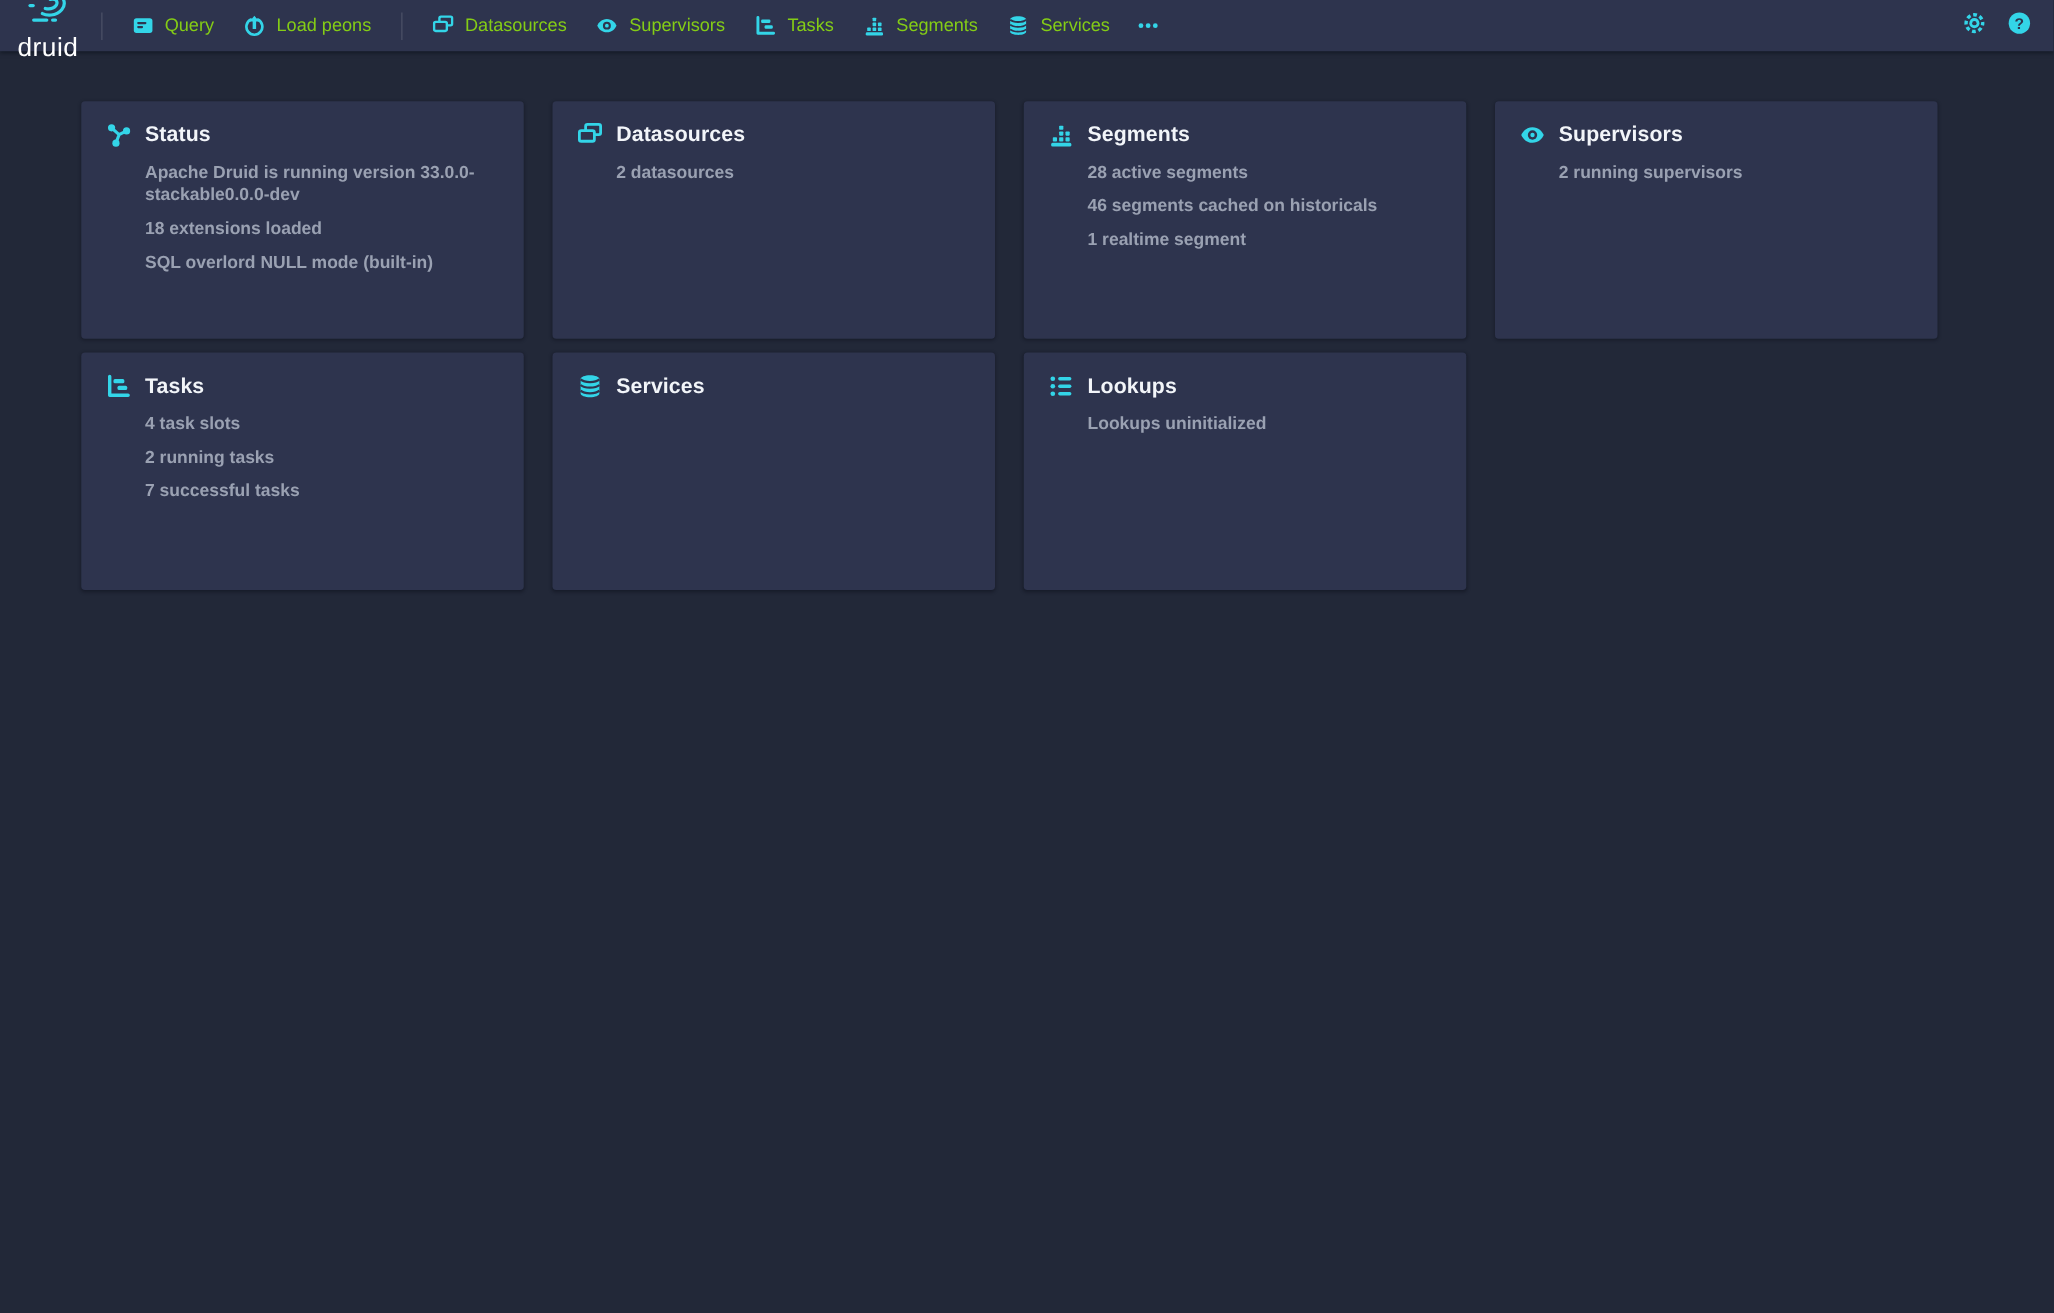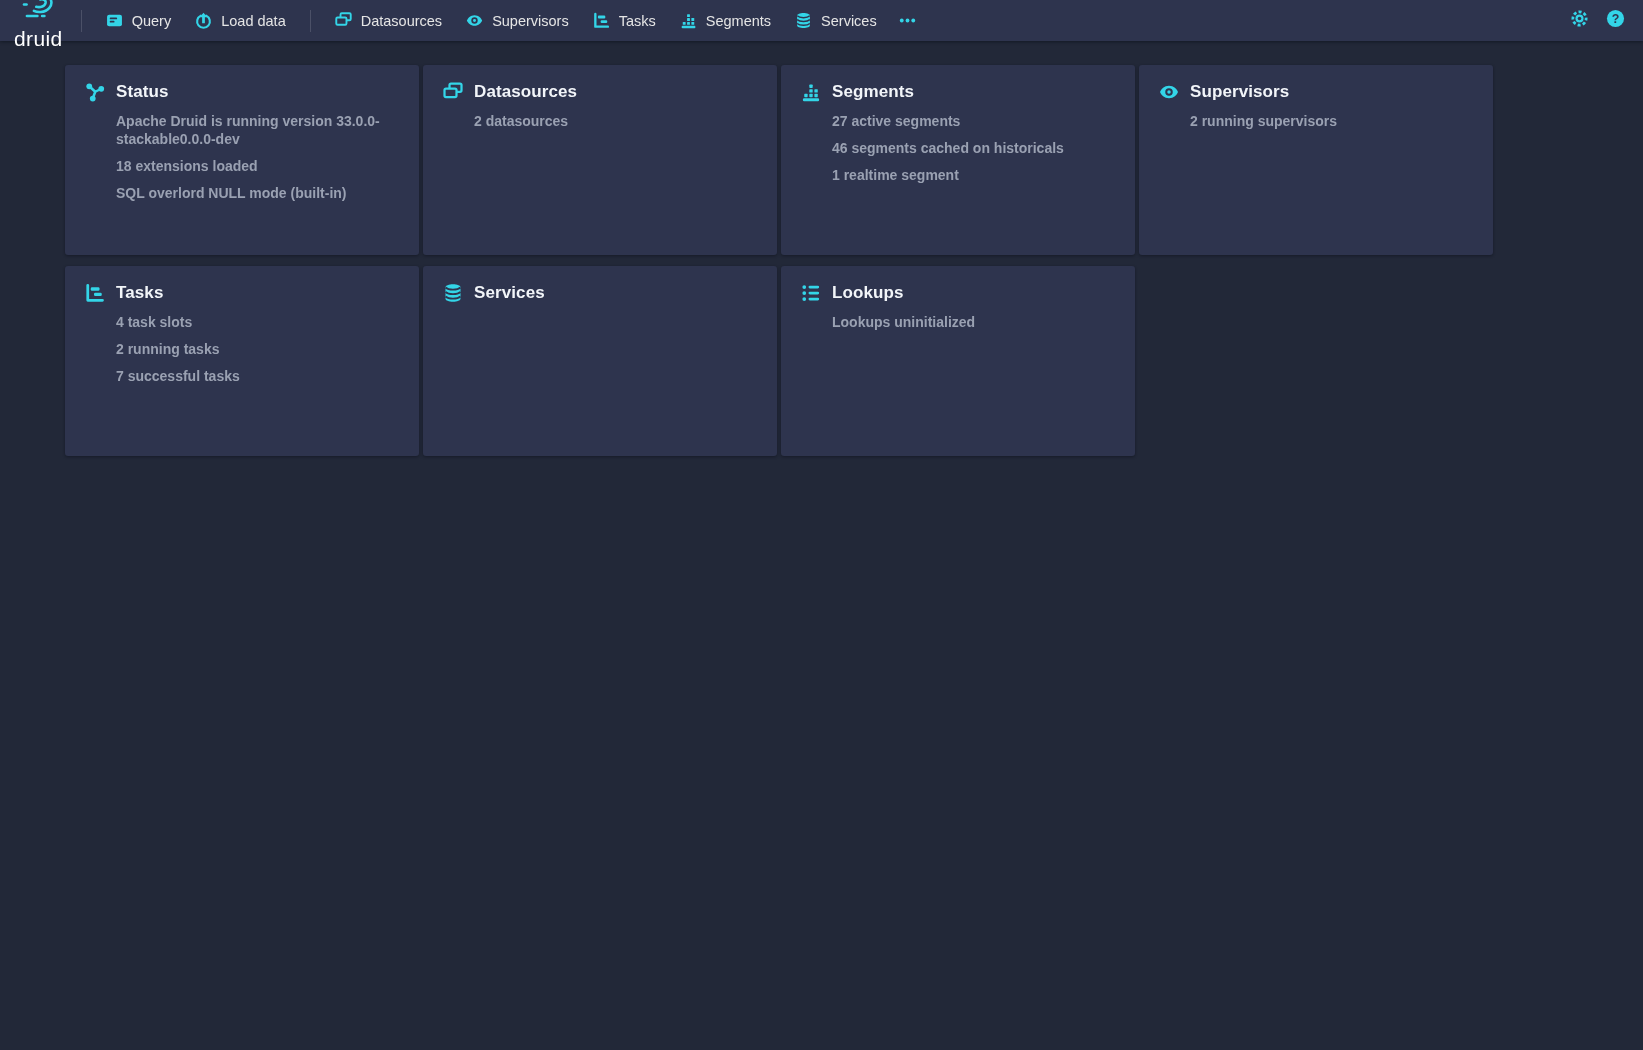--- a/index.html
+++ b/index.html
@@ -18,36 +18,36 @@
     padding: 0 12px 0 14px;
     box-shadow: 0 1px 3px rgba(8,12,22,.55);
     position: relative; z-index: 5;
   }
   .logo { display: flex; align-items: center; gap: 9px; cursor: pointer; padding-right: 6px; flex-direction: column; }
   .logo-text { color: #ffffff; font-size: 21px; letter-spacing: .4px; line-height: 1; padding-bottom: 2px; }
   .nav-divider { width: 1px; height: 22px; background: rgba(255,255,255,.14); margin: 0 12px; }
   .nav-item {
     display: flex; align-items: center; gap: 9px;
     height: 41px; padding: 0 12px;
-    color: #e5e5e5; font-size: 14.5px; text-decoration: none; cursor: pointer;
+    color: #84cc16; font-size: 14.5px; text-decoration: none; cursor: pointer;
   }
   .nav-item svg, .logo svg { display: block; }
   .nav-more { padding: 0 10px; }
   .nav-spacer { flex: 1; }
   .nav-icon-btn {
     width: 32px; height: 32px; display: flex; align-items: center; justify-content: center;
     cursor: pointer; border-radius: 3px; margin-left: 4px;
   }
 
   
   .home-grid {
-    padding: 24px 0 0 65px;
+    padding: 40px 0 0 65px;
     display: grid;
     grid-template-columns: repeat(4, 354px);
-    gap: 11px 4px;
+    gap: 11px 23px;
   }
   .card {
     background: #2e344e;
     border-radius: 3px;
     height: 190px;
     padding: 17px 16px 16px 20px;
     box-shadow: 0 1px 3px rgba(8,12,22,.45);
     cursor: pointer;
   }
   .card-head { display: flex; align-items: center; gap: 11px; margin-bottom: 11px; }
@@ -89,21 +89,21 @@
     <span>Query</span>
   </a>
 
   <a class="nav-item">
     <span>
       <svg width="17" height="17" viewBox="0 0 16 16">
         <path d="M10.53 3.4 A 6 6 0 1 1 5.46 3.4" fill="none" stroke="#33d5e8" stroke-width="2" stroke-linecap="round"></path>
         <path d="M8 0.6 L11.6 4.9 H9.3 V10.6 H6.7 V4.9 H4.4 Z" fill="#33d5e8"></path>
       </svg>
     </span>
-    <span>Load data</span>
+    <span>Load peons</span>
   </a>
 
   <div class="nav-divider"></div>
 
   <a class="nav-item">
     <span>
       <svg width="17" height="17" viewBox="0 0 16 16">
         <rect x="5.2" y="1.2" width="9.6" height="6.6" rx="1.2" fill="none" stroke="#33d5e8" stroke-width="1.8"></rect>
         <rect x="1.2" y="5.2" width="9.6" height="6.8" rx="1.2" fill="#2e344e" stroke="#33d5e8" stroke-width="1.8"></rect>
       </svg>
@@ -238,21 +238,21 @@
           <rect x="6.65" y="9.4" width="2.7" height="2.7" rx="0.5"></rect>
           <rect x="6.65" y="5.7" width="2.7" height="2.7" rx="0.5"></rect>
           <rect x="6.65" y="2" width="2.7" height="2.7" rx="0.5"></rect>
           <rect x="10.7" y="9.4" width="2.7" height="2.7" rx="0.5"></rect>
           <rect x="10.7" y="5.7" width="2.7" height="2.7" rx="0.5"></rect>
         </svg>
       </span>
       <h2 class="card-title">Segments</h2>
     </div>
     <div class="card-body">
-      <p>27 active segments</p>
+      <p>28 active segments</p>
       <p>46 segments cached on historicals</p>
       <p>1 realtime segment</p>
     </div>
   </div>
 
   <div class="card">
     <div class="card-head">
       <span class="card-icon">
         <svg viewBox="0 0 16 16">
           <path d="M8 3 C11.8 3 14.3 5.8 15.2 8 C14.3 10.2 11.8 13 8 13 C4.2 13 1.7 10.2 0.8 8 C1.7 5.8 4.2 3 8 3 Z" fill="#33d5e8"></path>

